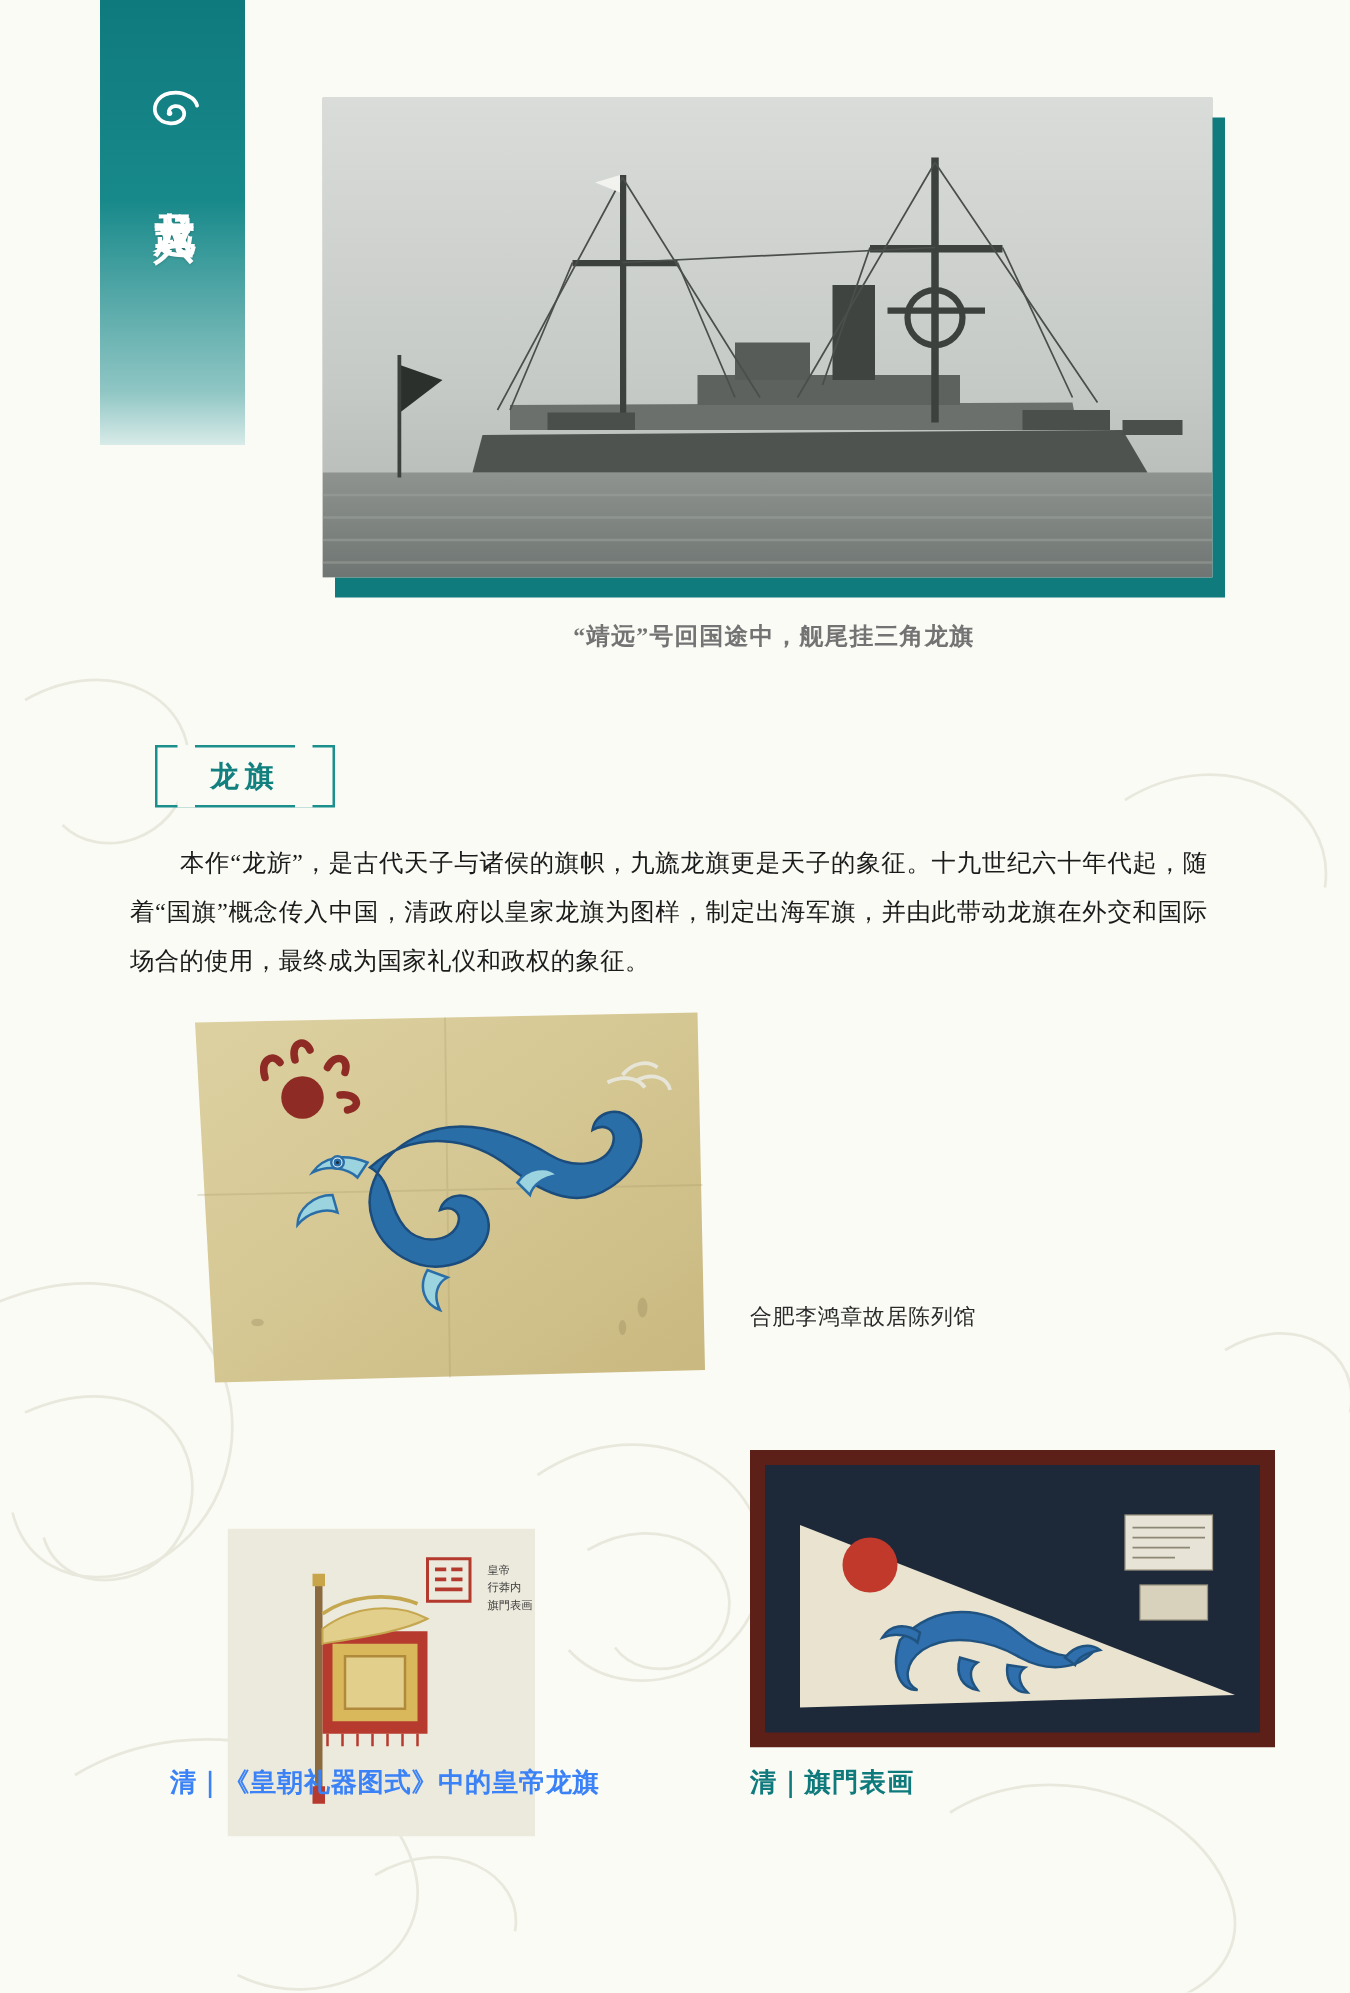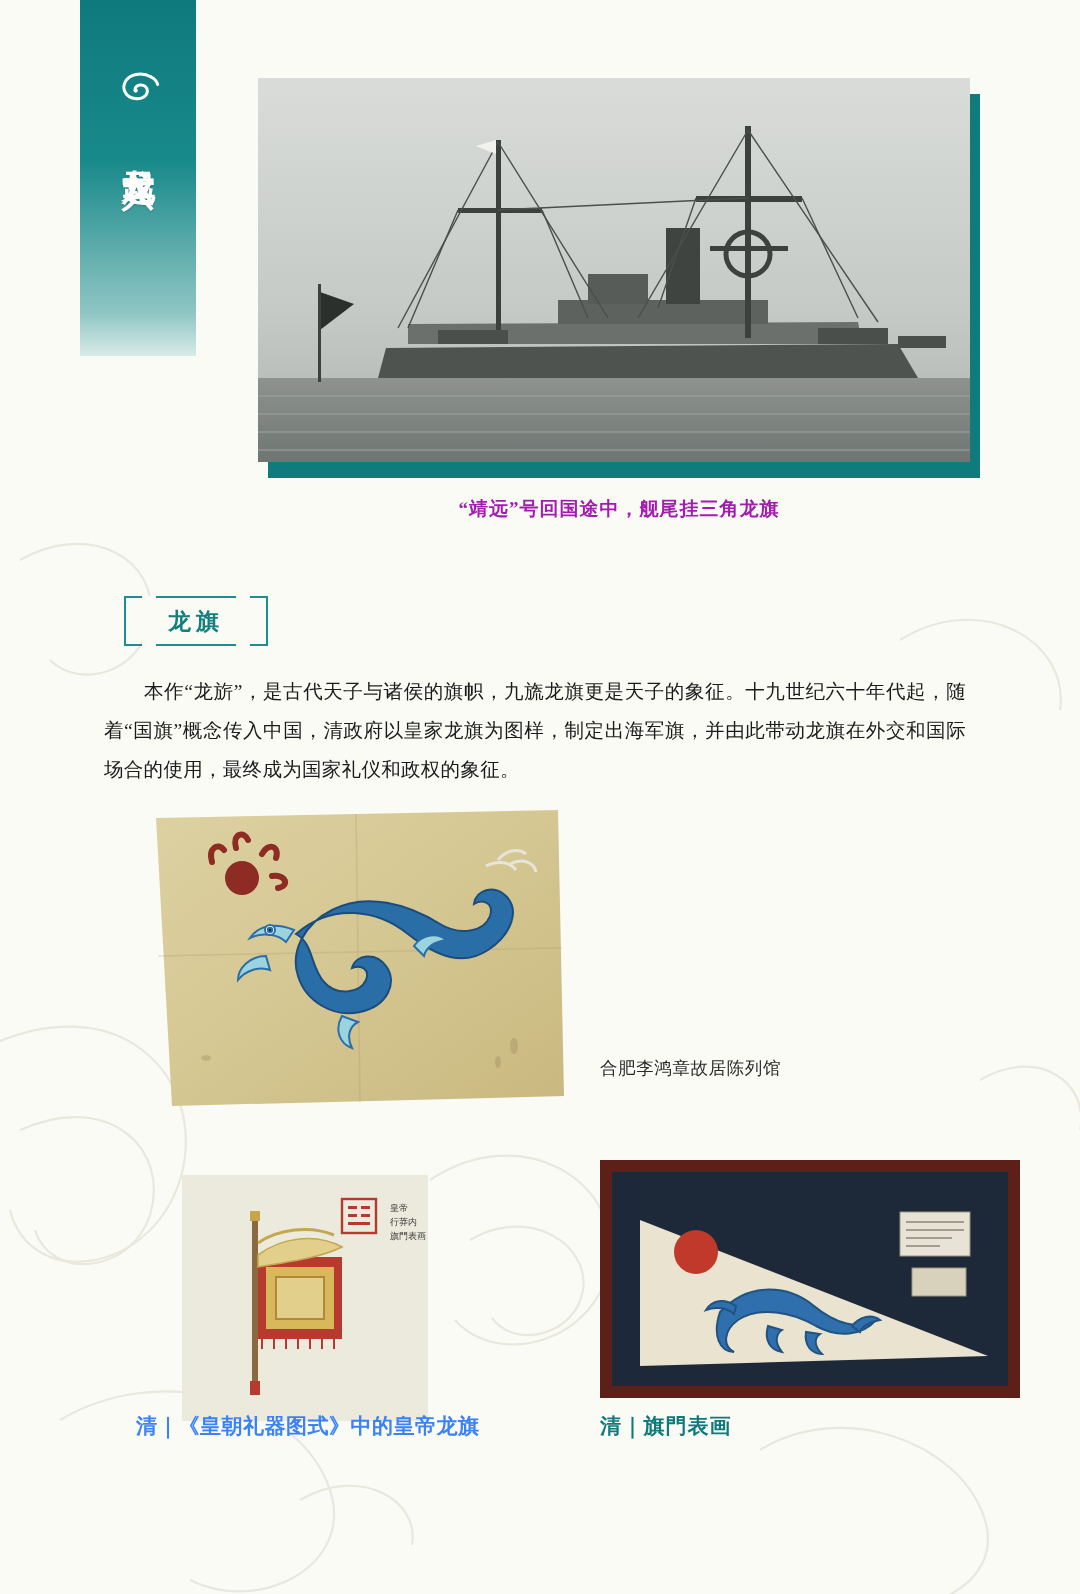--- a/index.html
+++ b/index.html
@@ -85,21 +85,21 @@
     background: #b9bdbb;
   }
   .hero-photo svg { display: block; width: 100%; height: 100%; }
 
   .hero-caption {
     position: absolute;
     left: 258px;
     top: 496px;
     width: 722px;
     text-align: center;
-    color: #a21caf;
+    color: #737373;
     font-size: 19px;
     letter-spacing: 1px;
     font-family: "Liberation Serif", serif;
     font-weight: 700;
     z-index: 3;
   }
 
   
   .chip {
     position: absolute;
@@ -174,32 +174,32 @@
     z-index: 3;
   }
   .cap-title {
     color: #0e7a7c;
     font-size: 21px;
     font-weight: 700;
     letter-spacing: 1px;
     font-family: "Liberation Serif", serif;
   }
   .cap-sub {
-    margin-top: 24px;
+    margin-top: 9px;
     color: #2a2a2a;
     font-size: 17.5px;
     letter-spacing: .6px;
     font-family: "Liberation Serif", serif;
   }
 
   
   .thumb-left {
     position: absolute;
     left: 146px;
-    top: 1152px;
+    top: 1200px;
     width: 246px;
     height: 292px;
     z-index: 2;
     padding-left: 36px;
   }
   .thumb-right {
     position: absolute;
     left: 600px;
     top: 1160px;
     width: 420px;

